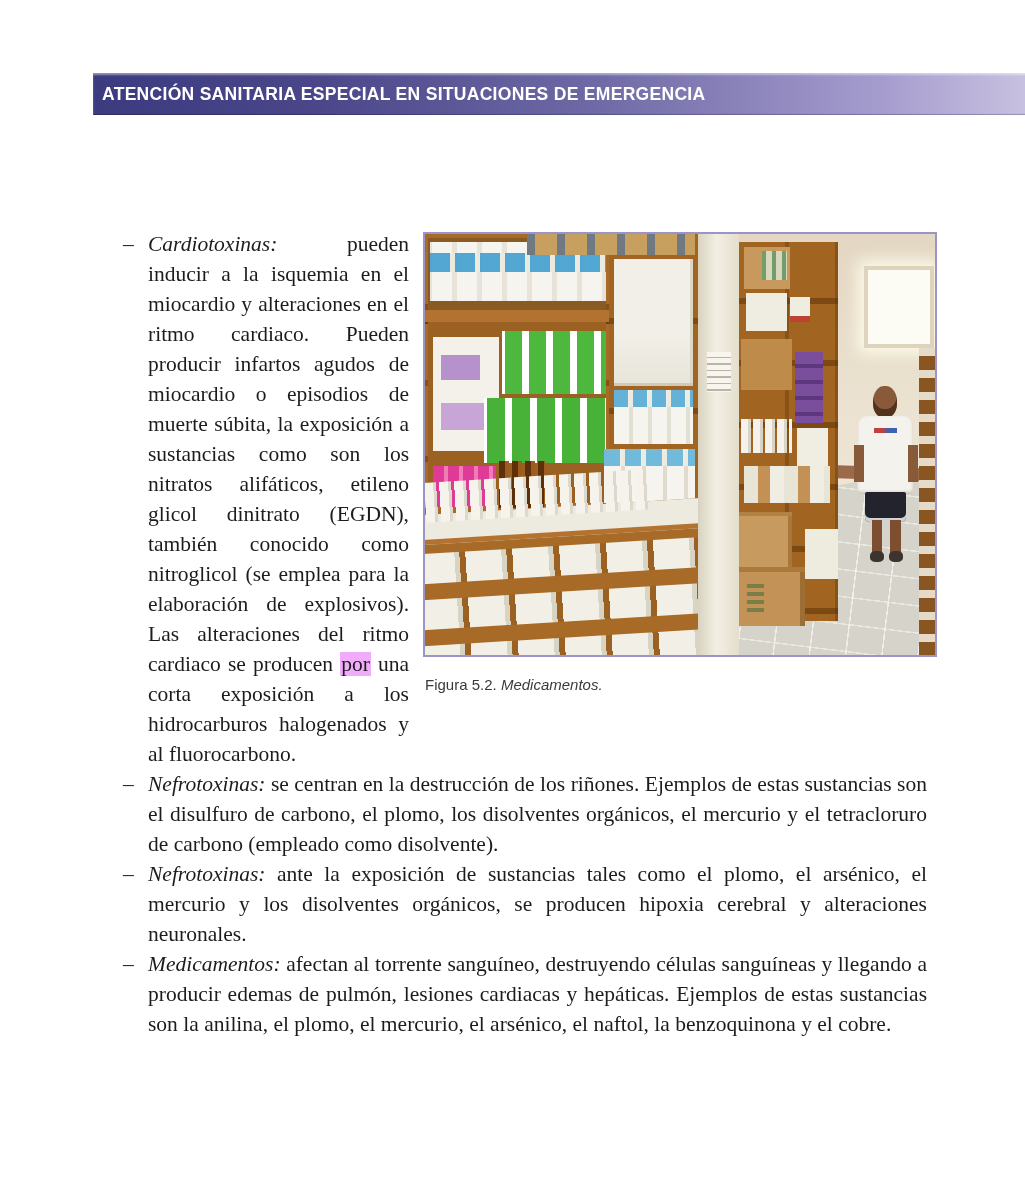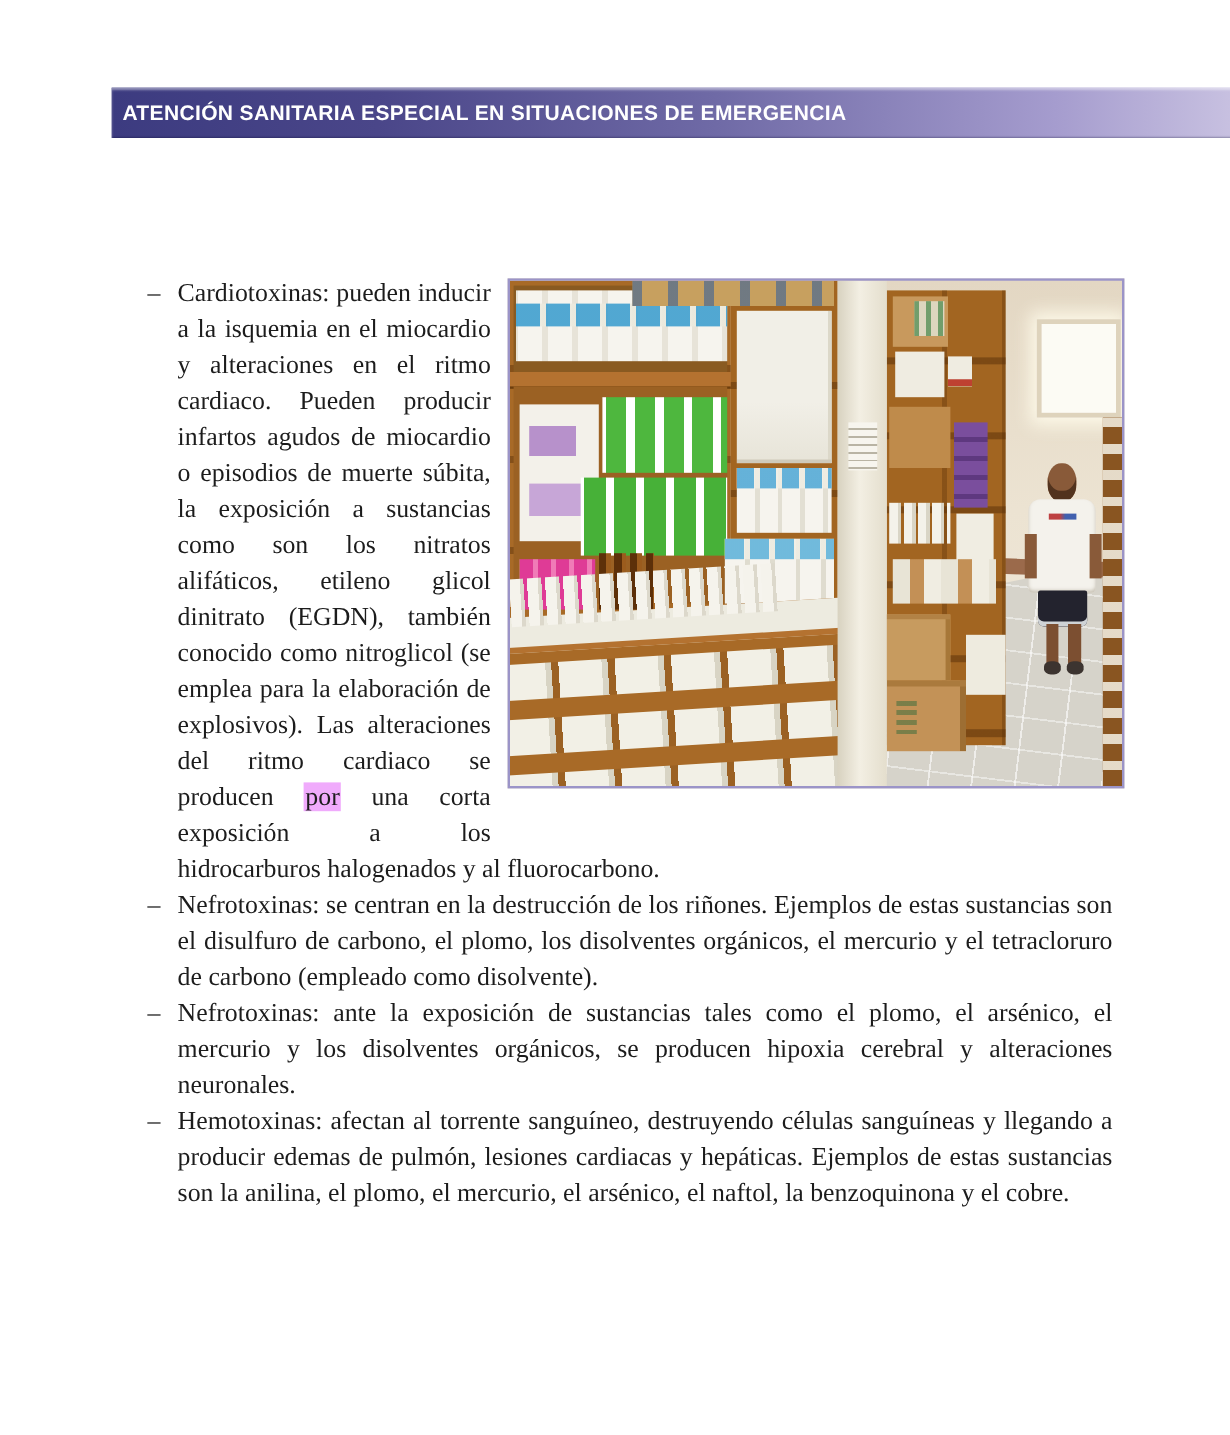--- a/index.html
+++ b/index.html
@@ -18,21 +18,21 @@
   }
   .banner-title{
     font-family:"Liberation Sans","DejaVu Sans",sans-serif;
     font-weight:bold;font-size:17.5px;color:#ffffff;padding-left:9px;letter-spacing:.3px;
   }
 
   
   .content{position:absolute;left:123px;top:229px;width:804px;}
   .item{position:relative;padding-left:25px;text-align:justify;font-size:21.5px;line-height:30px;}
   .dash{position:absolute;left:0;top:0;}
-  .lead{}
+  .lead{font-style:italic;}
   mark.hl{background:#f0abfc;color:inherit;padding:0 1px;}
 
   
   figure.photo-fig{float:right;width:514px;margin:3px -10px 26px 14px;}
   .photo{
     position:relative;width:510px;height:421px;border:2px solid #9b94c8;
     overflow:hidden;background:#e9dfcd;
   }
   .scene{position:absolute;inset:0;filter:blur(.5px) saturate(.98);}
   .scene div{position:absolute;}
@@ -237,33 +237,36 @@
           <div class="ph-man-arm-r"></div>
           <div class="ph-man-shorts"></div>
           <div class="ph-man-leg-l"></div>
           <div class="ph-man-leg-r"></div>
           <div class="ph-man-shoe-l"></div>
           <div class="ph-man-shoe-r"></div>
 
           <div class="ph-sliver"></div>
         </div>
       </div>
+      <figcaption>
+        <span>Figura 5.2.</span><span class="cap-title"> Medicamentos.</span>
+      </figcaption>
     </figure>
 
     <span class="lead">Cardiotoxinas:</span><span> pueden inducir a la isquemia en el miocardio y alteraciones en el ritmo cardiaco. Pueden producir infartos agudos de miocardio o episodios de muerte súbita, la exposición a sustancias como son los nitratos alifáticos, etileno glicol dinitrato (EGDN), también conocido como nitroglicol (se emplea para la elaboración de explosivos). Las alteraciones del ritmo cardiaco se producen </span><mark class="hl">por</mark><span> una corta exposición a los hidrocarburos halogenados y al fluorocarbono.</span>
   </div>
 
   <div class="item">
     <span class="dash">–</span>
     <span class="lead">Nefrotoxinas:</span><span> se centran en la destrucción de los riñones. Ejemplos de estas sustancias son el disulfuro de carbono, el plomo, los disolventes orgánicos, el mercurio y el tetracloruro de carbono (empleado como disolvente).</span>
   </div>
 
   <div class="item">
     <span class="dash">–</span>
     <span class="lead">Nefrotoxinas:</span><span> ante la exposición de sustancias tales como el plomo, el arsénico, el mercurio y los disolventes orgánicos, se producen hipoxia cerebral y alteraciones neuronales.</span>
   </div>
 
   <div class="item">
     <span class="dash">–</span>
-    <span class="lead">Hemotoxinas:</span><span> afectan al torrente sanguíneo, destruyendo células sanguíneas y llegando a producir edemas de pulmón, lesiones cardiacas y hepáticas. Ejemplos de estas sustancias son la anilina, el plomo, el mercurio, el arsénico, el naftol, la benzoquinona y el cobre.</span>
+    <span class="lead">Medicamentos:</span><span> afectan al torrente sanguíneo, destruyendo células sanguíneas y llegando a producir edemas de pulmón, lesiones cardiacas y hepáticas. Ejemplos de estas sustancias son la anilina, el plomo, el mercurio, el arsénico, el naftol, la benzoquinona y el cobre.</span>
   </div>
 
 </div>
 
 </body></html>

